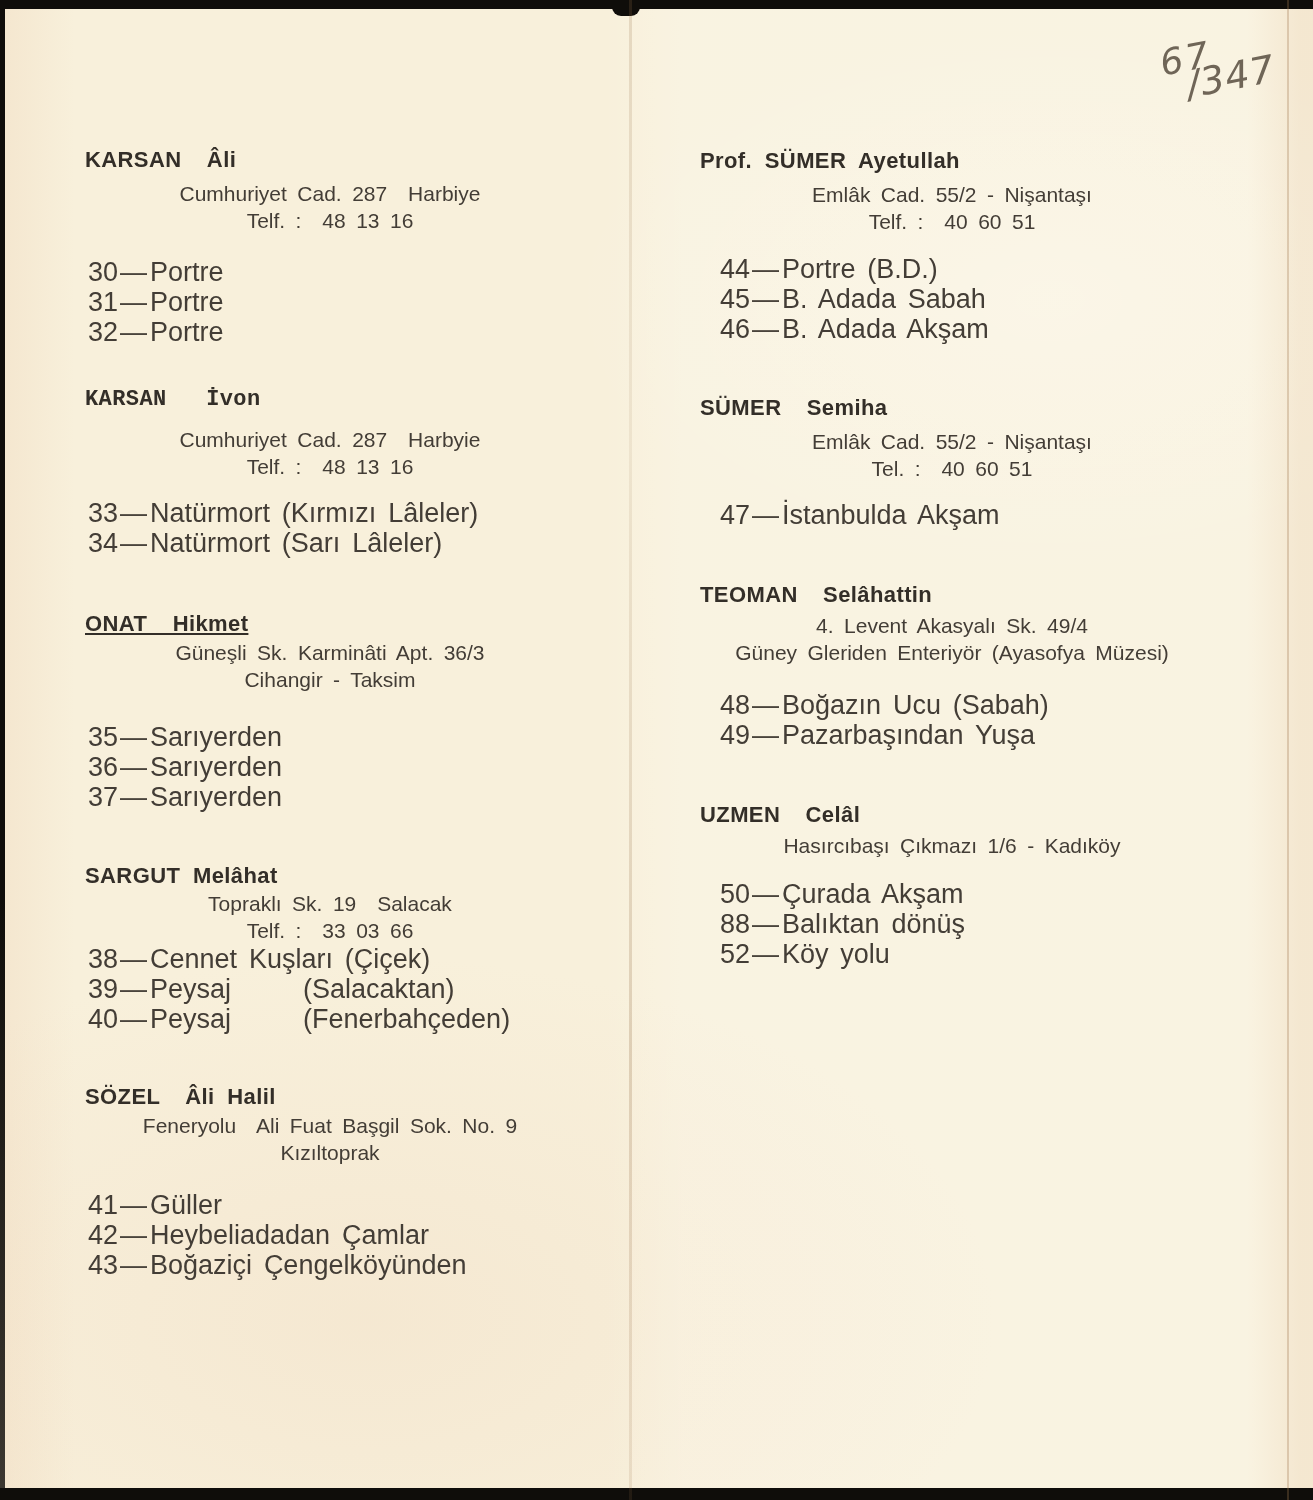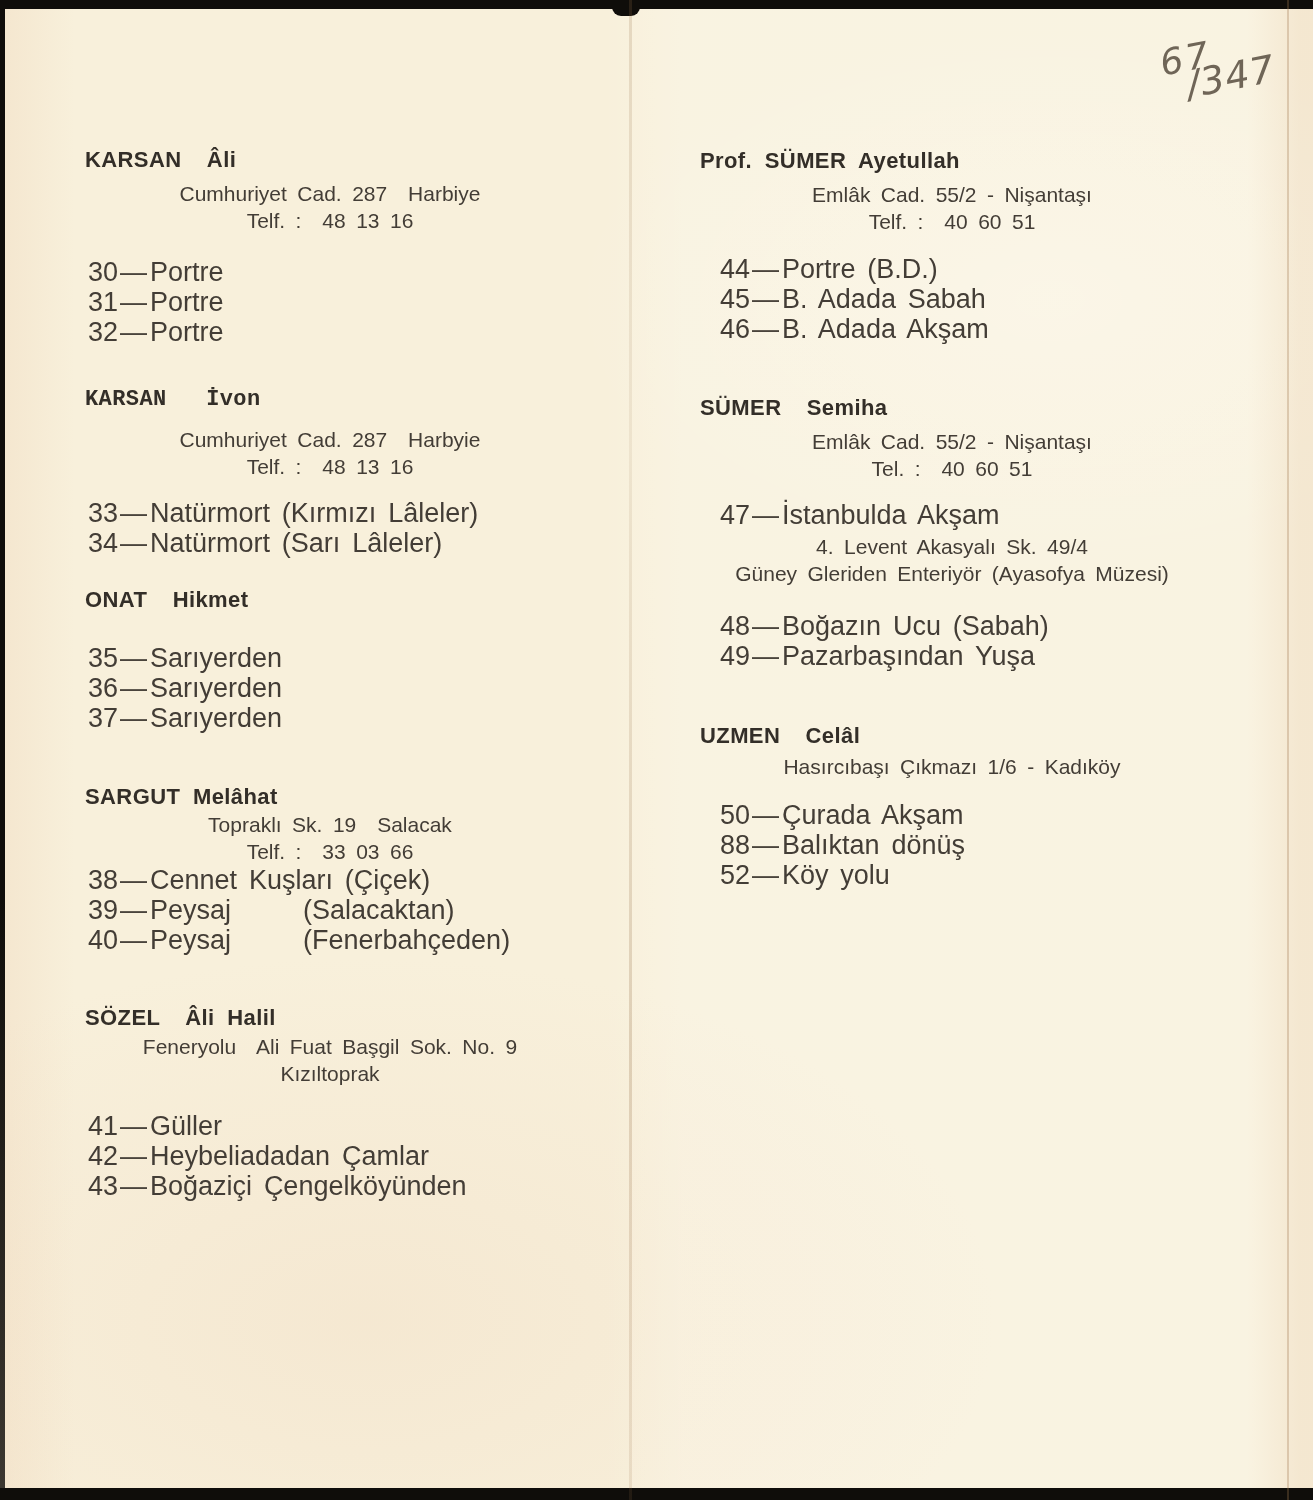--- a/index.html
+++ b/index.html
@@ -79,21 +79,25 @@
         <div class="addr" style="margin-top: 12px;">
           <p class="addr-line">Cumhuriyet Cad. 287  Harbyie</p>
           <p class="addr-line">Telf. :  48 13 16</p>
         </div>
         <div class="entries" style="margin-top: 18px;">
           <div class="entry"><span class="no">33</span><span class="dash">—</span><span class="title">Natürmort (Kırmızı Lâleler)</span></div>
           <div class="entry"><span class="no">34</span><span class="dash">—</span><span class="title">Natürmort (Sarı Lâleler)</span></div>
         </div>
       </section>
       <section class="artist-section">
-        <h3 class="artist" style="margin-top: 28px;">ONAT  Hikmet</h3>
+        <h3 class="artist" style="margin-top: 52px; text-decoration: underline;">ONAT  Hikmet</h3>
+        <div class="addr" style="margin-top: 1px;">
+          <p class="addr-line">Güneşli Sk. Karminâti Apt. 36/3</p>
+          <p class="addr-line">Cihangir - Taksim</p>
+        </div>
         <div class="entries" style="margin-top: 29px;">
           <div class="entry"><span class="no">35</span><span class="dash">—</span><span class="title">Sarıyerden</span></div>
           <div class="entry"><span class="no">36</span><span class="dash">—</span><span class="title">Sarıyerden</span></div>
           <div class="entry"><span class="no">37</span><span class="dash">—</span><span class="title">Sarıyerden</span></div>
         </div>
       </section>
       <section class="artist-section">
         <h3 class="artist" style="margin-top: 50px;">SARGUT Melâhat</h3>
         <div class="addr" style="margin-top: 0;">
           <p class="addr-line">Topraklı Sk. 19  Salacak</p>
@@ -135,20 +139,21 @@
         <h3 class="artist" style="margin-top: 50px;">SÜMER  Semiha</h3>
         <div class="addr" style="margin-top: 6px;">
           <p class="addr-line">Emlâk Cad. 55/2 - Nişantaşı</p>
           <p class="addr-line">Tel. :  40 60 51</p>
         </div>
         <div class="entries" style="margin-top: 18px;">
           <div class="entry"><span class="no">47</span><span class="dash">—</span><span class="title">İstanbulda Akşam</span></div>
         </div>
       </section>
       <section class="artist-section">
+        <h3 class="artist" style="margin-top: 51px;">TEOMAN  Selâhattin</h3>
         <div class="addr" style="margin-top: 3px;">
           <p class="addr-line">4. Levent Akasyalı Sk. 49/4</p>
           <p class="addr-line">Güney Gleriden Enteriyör (Ayasofya Müzesi)</p>
         </div>
         <div class="entries" style="margin-top: 24px;">
           <div class="entry"><span class="no">48</span><span class="dash">—</span><span class="title">Boğazın Ucu (Sabah)</span></div>
           <div class="entry"><span class="no">49</span><span class="dash">—</span><span class="title">Pazarbaşından Yuşa</span></div>
         </div>
       </section>
       <section class="artist-section">

